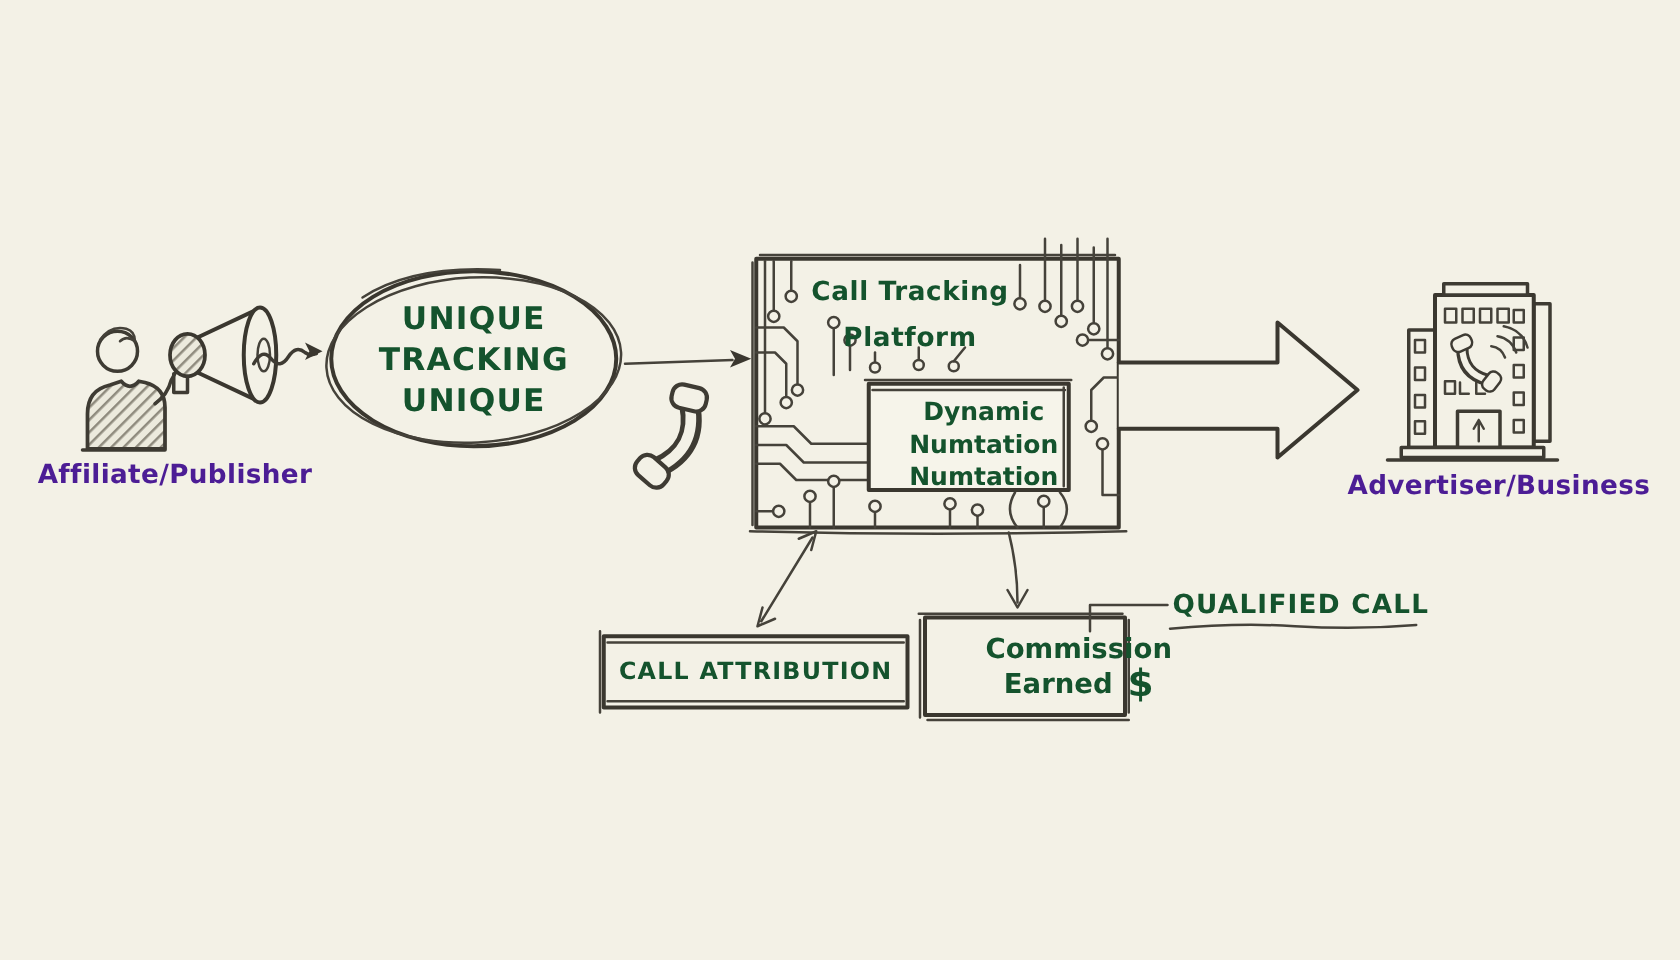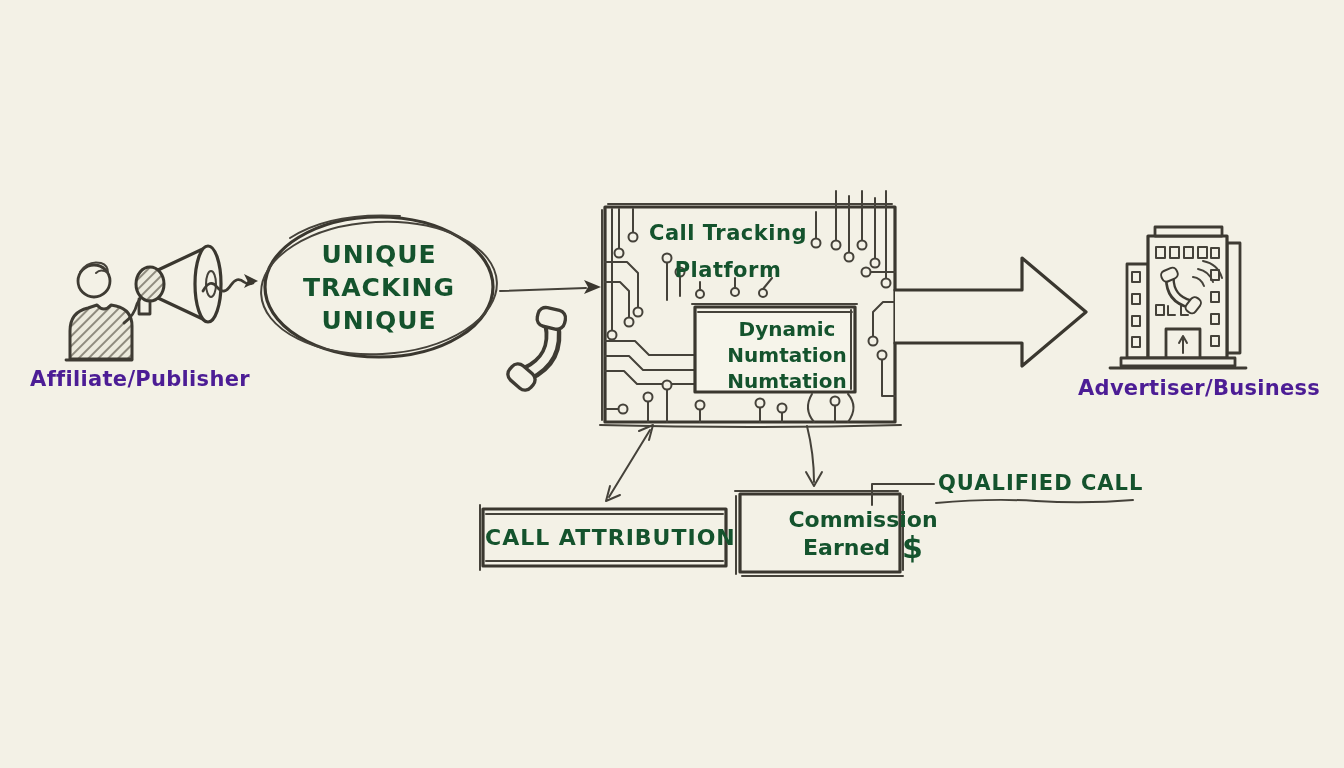--- a/index.html
+++ b/index.html
@@ -230,21 +230,21 @@
 </div>
 
 <div class="tblock" style="left:697px;top:316px;width:156px;font-size:20px;line-height:26px;margin-left:12px;">
   <div>Dynamic</div>
   <div>Numtation</div>
   <div>Numtation</div>
 </div>
 
 <div class="lbl" style="left:1078px;top:376px;width:236px;">Advertiser/Business</div>
 
-<div class="tblock" style="left:485px;top:509px;width:239px;height:57px;line-height:57px;font-size:22px;letter-spacing:1px;white-space:nowrap;">CALL ATTRIBUTION</div>
+<div class="tblock" style="left:485px;top:509px;width:239px;height:57px;line-height:57px;font-size:19px;letter-spacing:1px;white-space:nowrap;">CALL ATTRIBUTION</div>
 
 <div class="tblock" style="left:785px;top:506px;width:156px;font-size:22px;line-height:28px;">
   <div>Commission</div>
   <div class="line2row">
     <span>Earned</span>
     <span class="dollar">$</span>
   </div>
 </div>
 
 <div class="tblock" style="left:938px;top:471px;width:200px;font-size:21px;letter-spacing:1px;text-align:left;white-space:nowrap;">QUALIFIED CALL</div>

